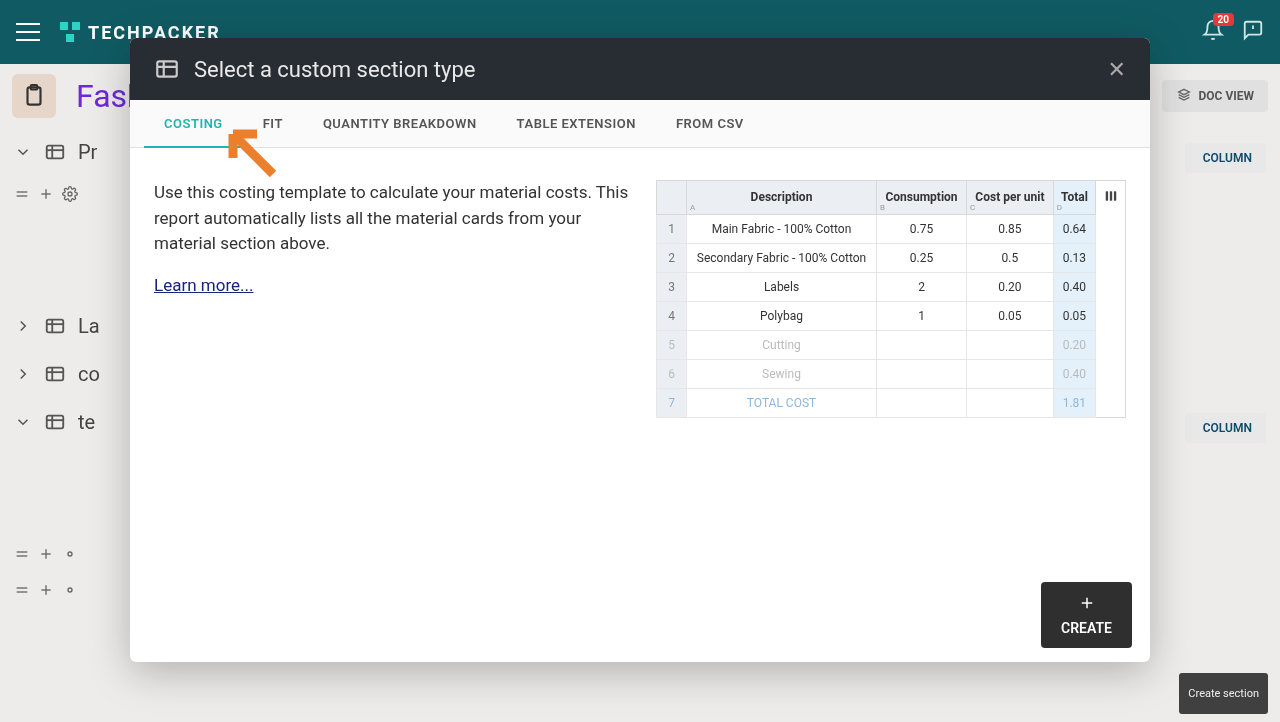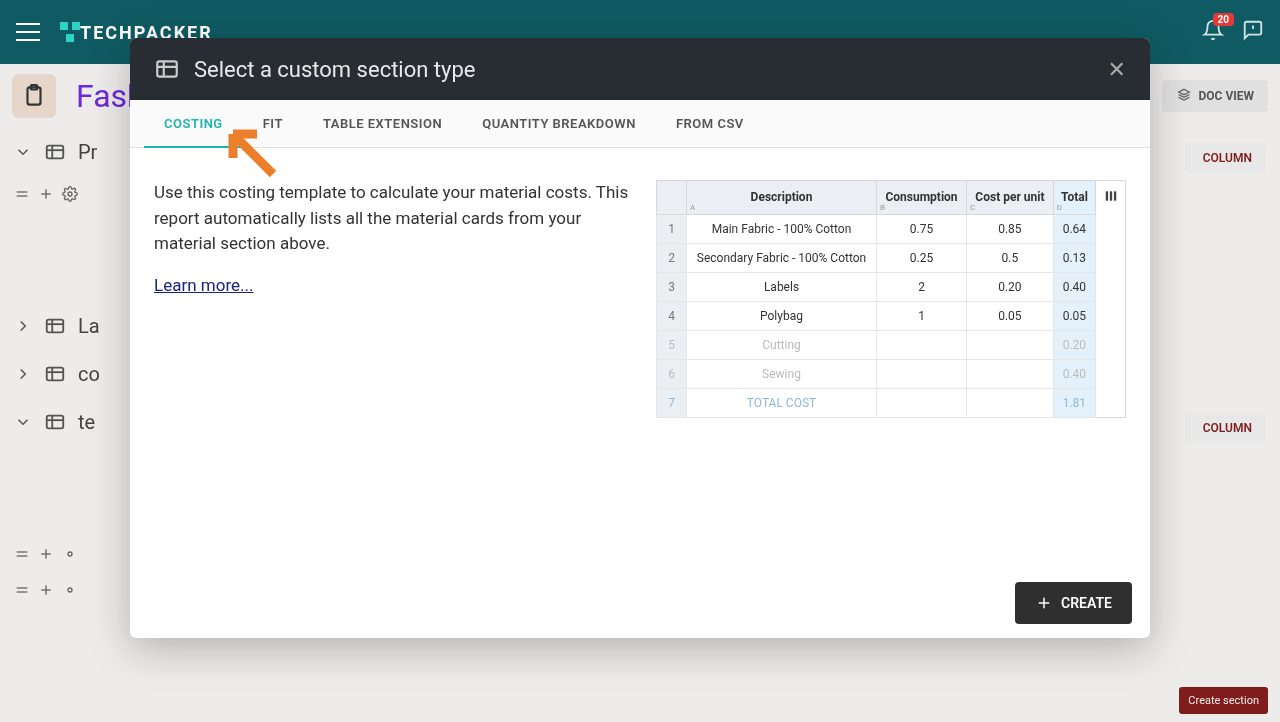--- a/index.html
+++ b/index.html
@@ -2,21 +2,21 @@
 <html><head>
 <meta charset="utf-8">
 <style>
 * { box-sizing: border-box; margin: 0; padding: 0; font-family: -apple-system, BlinkMacSystemFont, "Segoe UI", Roboto, sans-serif; }
 body { background: #edecea; width: 1280px; height: 722px; position: relative; overflow: hidden; }
 
 
 .appbar { background: #105b63; height: 64px; display: flex; align-items: center; padding: 0 16px; color: #fff; }
 .hamburger { width: 24px; height: 18px; display: flex; flex-direction: column; justify-content: space-between; cursor: pointer; margin-right: 20px; }
 .hamburger span { display: block; height: 2px; background: #fff; }
-.logo { display: flex; align-items: center; font-weight: 700; font-size: 18px; letter-spacing: 2px; }
+.logo { display: flex; align-items: center; gap: 8px; font-weight: 700; font-size: 18px; letter-spacing: 2px; }
 .logo-icon { width: 20px; height: 20px; position: relative; }
 .logo-icon::before, .logo-icon::after { content: ''; position: absolute; width: 8px; height: 8px; }
 .logo-icon::before { background: #2dd4c5; top: 0; left: 0; }
 .logo-icon::after { background: #2dd4c5; top: 0; right: 0; }
 .logo-icon span { position: absolute; bottom: 0; left: 6px; width: 8px; height: 8px; background: #2dd4c5; }
 .appbar-right { margin-left: auto; display: flex; align-items: center; gap: 18px; }
 .bell { position: relative; }
 .bell svg { width: 22px; height: 22px; }
 .badge { position: absolute; top: -6px; right: -10px; background: #e53935; color: #fff; font-size: 10px; font-weight: 700; padding: 1px 5px; border-radius: 4px; }
 .help-icon svg { width: 22px; height: 22px; }
@@ -27,21 +27,21 @@
 .title-icon { width: 44px; height: 44px; background: #e6d6c9; border-radius: 6px; display: flex; align-items: center; justify-content: center; margin-right: 20px; }
 .title-icon svg { width: 26px; height: 26px; stroke: #333; fill: none; stroke-width: 2; }
 .page-title { font-size: 32px; color: #6d28d9; }
 .docview { margin-left: auto; background: #e0e0e0; color: #555; padding: 8px 14px; border-radius: 4px; font-size: 12px; font-weight: 700; display: flex; align-items: center; gap: 6px; }
 .docview svg { width: 16px; height: 16px; }
 
 .section-row { height: 48px; display: flex; align-items: center; padding: 0 14px; color: #555; gap: 12px; }
 .chevron { width: 18px; height: 18px; }
 .table-ico { width: 22px; height: 22px; }
 .section-label { font-size: 20px; color: #444; }
-.column-btn { margin-left: auto; background: #e8e8e8; padding: 8px 14px; border-radius: 4px; color: #7f1d1d; font-size: 12px; font-weight: 600; display: flex; align-items: center; gap: 4px; margin-top: 11px; }
+.column-btn { margin-left: auto; background: #e8e8e8; padding: 8px 14px; border-radius: 4px; color: #0c4a6e; font-size: 12px; font-weight: 600; display: flex; align-items: center; gap: 4px; margin-top: 11px; }
 .controls-row { height: 36px; display: flex; align-items: center; gap: 8px; padding: 0 14px; color: #555; }
 .controls-row svg { width: 16px; height: 16px; }
 .spacer { height: 90px; }
 .newsection { height: 48px; display: flex; align-items: center; padding: 0 14px; color: #999; gap: 12px; font-size: 20px; }
 
 
 .modal { position: absolute; top: 38px; left: 130px; right: 130px; background: #fff; border-radius: 6px; box-shadow: 0 10px 40px rgba(0,0,0,.25); overflow: hidden; }
 .modal-header { background: #282c33; color: #e8e8e8; height: 62px; display: flex; align-items: center; padding: 0 24px; font-size: 22px; gap: 14px; }
 .modal-header svg { width: 26px; height: 26px; }
 .close-btn { margin-left: auto; cursor: pointer; font-size: 22px; color: #aaa; }
@@ -62,24 +62,24 @@
 .preview-table th { background: #ebeff4; font-weight: 700; padding: 8px 6px; border: 1px solid #d8d8d8; text-align: center; position: relative; }
 .preview-table td { border: 1px solid #e6e6e6; padding: 7px 6px; text-align: center; }
 .preview-table .rownum { background: #ebeff4; width: 30px; color: #777; }
 .preview-table .total-col { background: #e4f1fb; }
 .preview-table tr.faded td { color: #bbb; }
 .preview-table tr.total-row td { color: #8fb7d9; }
 .col-letter { position: absolute; bottom: 2px; left: 3px; font-size: 8px; color: #999; font-weight: 400; }
 .cols-ico { width: 14px; height: 14px; display: inline-block; }
 
 .modal-footer { display: flex; justify-content: flex-end; padding: 14px 18px; }
-.create-btn { background: #2f2f2f; color: #fff; padding: 12px 20px; border-radius: 4px; font-size: 14px; font-weight: 600; display: flex; align-items: center; gap: 8px; cursor: pointer; }
+.create-btn { background: #2f2f2f; color: #fff; padding: 12px 20px; border-radius: 4px; font-size: 14px; font-weight: 600; display: flex; align-items: center; gap: 8px; cursor: pointer; flex-direction: column; }
 .create-btn svg { width: 18px; height: 18px; }
 
-.tooltip { position: absolute; bottom: 8px; right: 12px; background: #7f1d1d; color: #eee; font-size: 11px; padding: 7px 9px; border-radius: 3px; }
+.tooltip { position: absolute; bottom: 8px; right: 12px; background: #404040; color: #eee; font-size: 11px; padding: 14px 9px; border-radius: 3px; }
 
 
 .arrow-annot { position: absolute; top: 126px; left: 225px; pointer-events: none; }
 .arrow-annot svg { width: 60px; height: 60px; }
 </style>
 </head>
 <body>
 
 <div class="appbar">
   <div class="hamburger">
@@ -247,24 +247,24 @@
     <span class="close-btn">✕</span>
   </div>
   <div class="tabs">
     <div class="tab active">
         <span>COSTING</span>
       </div>
     <div class="tab">
         <span>FIT</span>
       </div>
     <div class="tab">
+        <span>QUANTITY BREAKDOWN</span>
+      </div>
+    <div class="tab">
         <span>TABLE EXTENSION</span>
-      </div>
-    <div class="tab">
-        <span>QUANTITY BREAKDOWN</span>
       </div>
     <div class="tab">
         <span>FROM CSV</span>
       </div>
   </div>
   <div class="modal-body">
     <div class="desc-col">
       <p class="desc-text">Use this costing template to calculate your material costs. This report automatically lists all the material cards from your material section above.</p>
       <a class="learn-link">Learn more...</a>
     </div>

